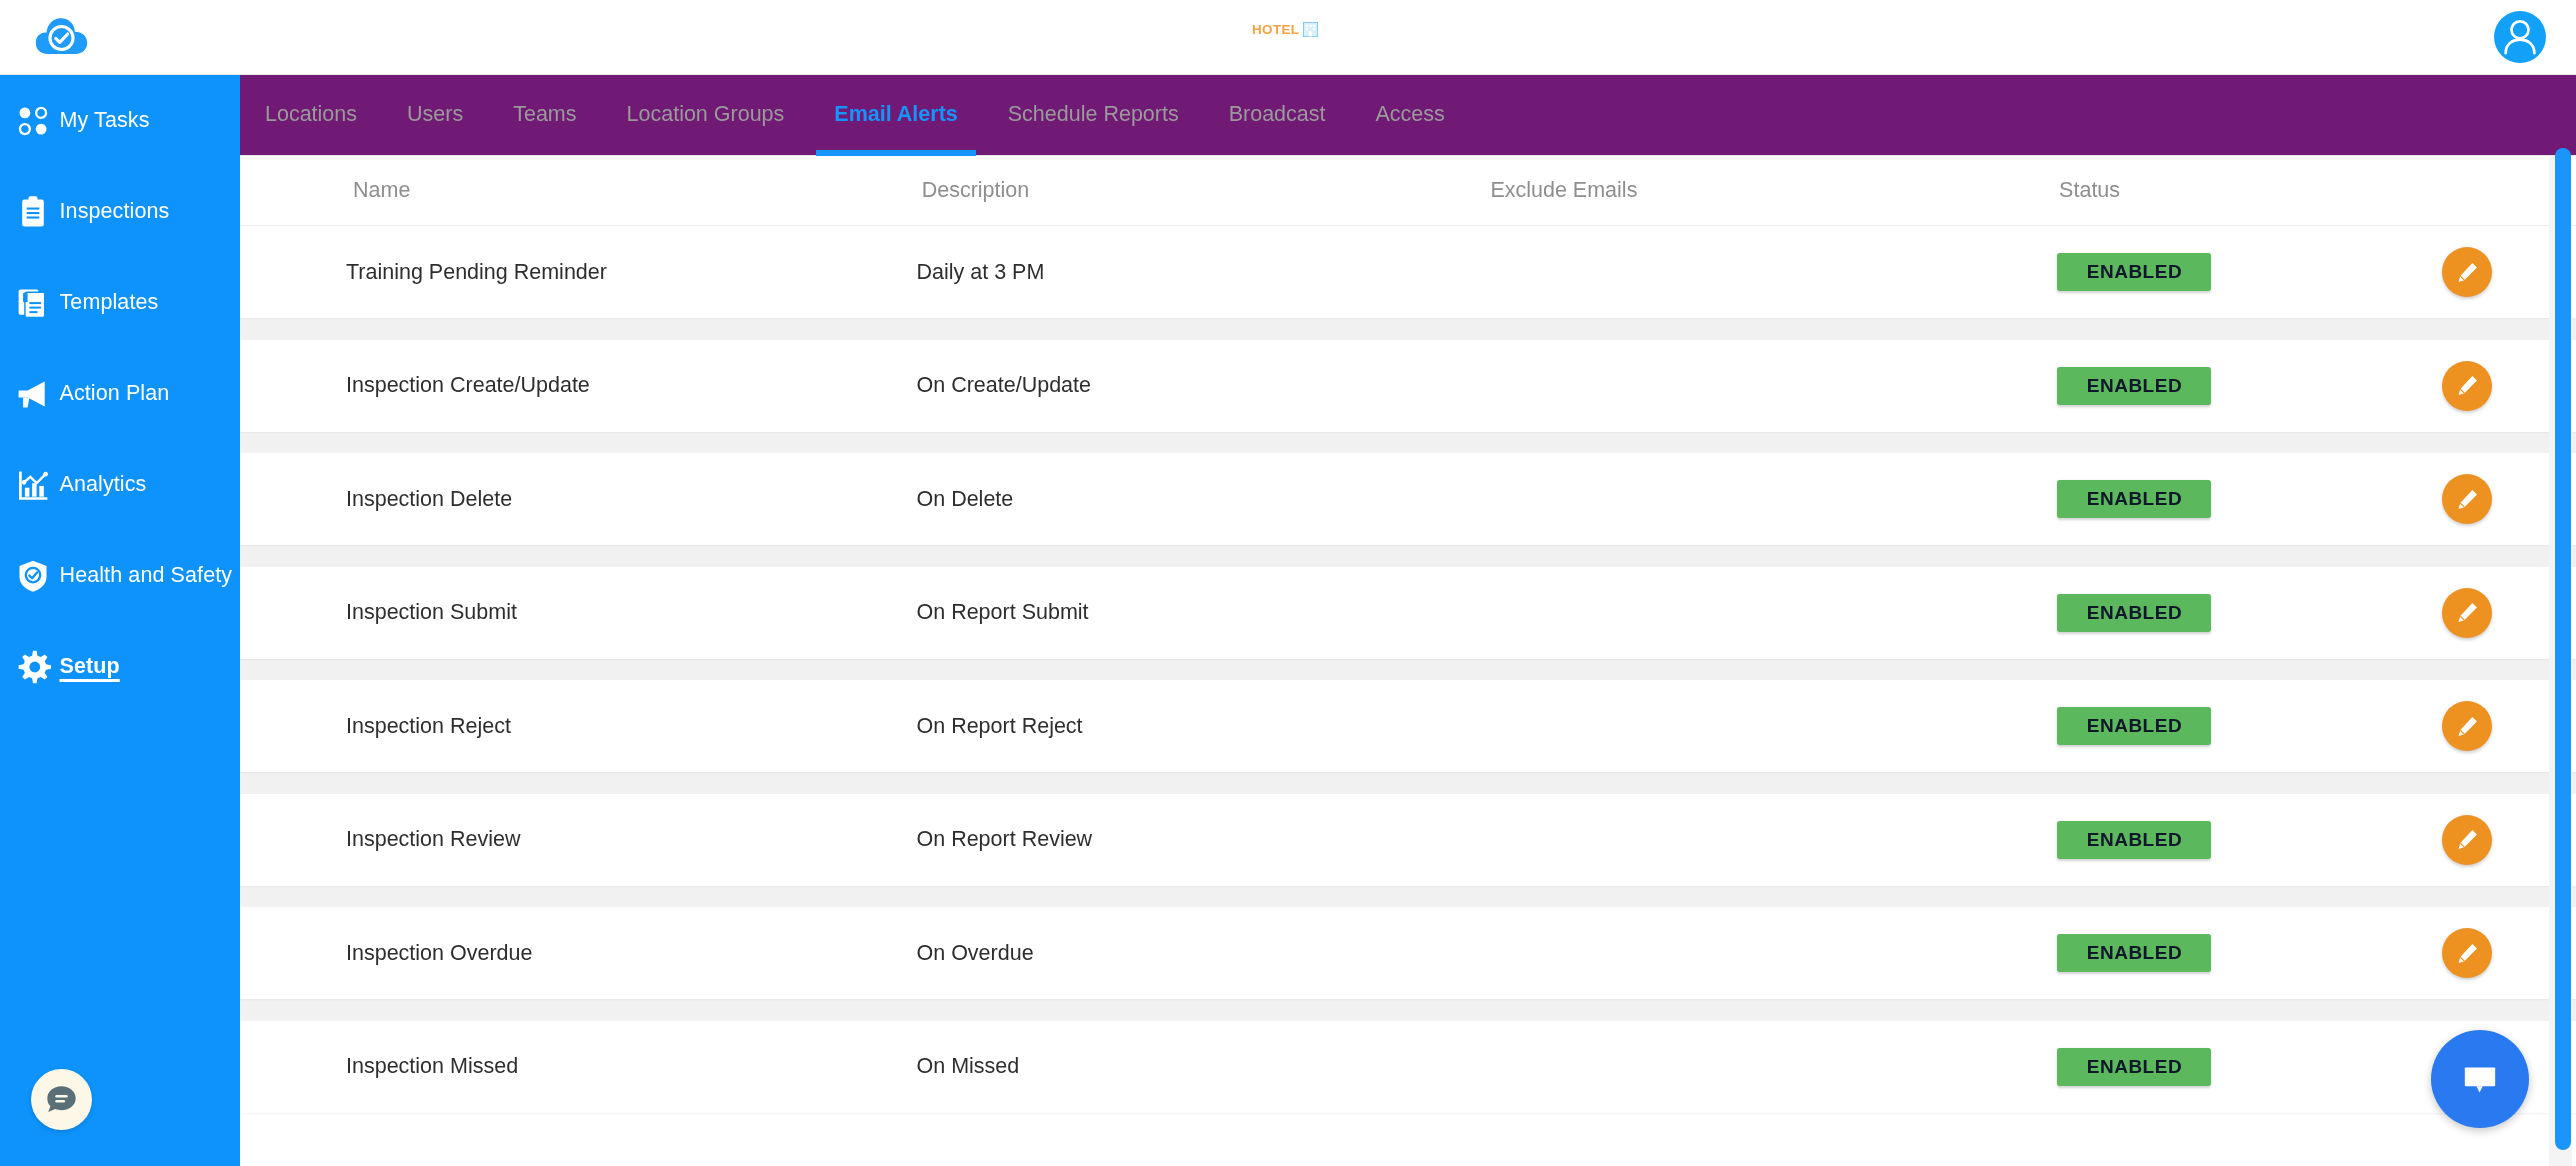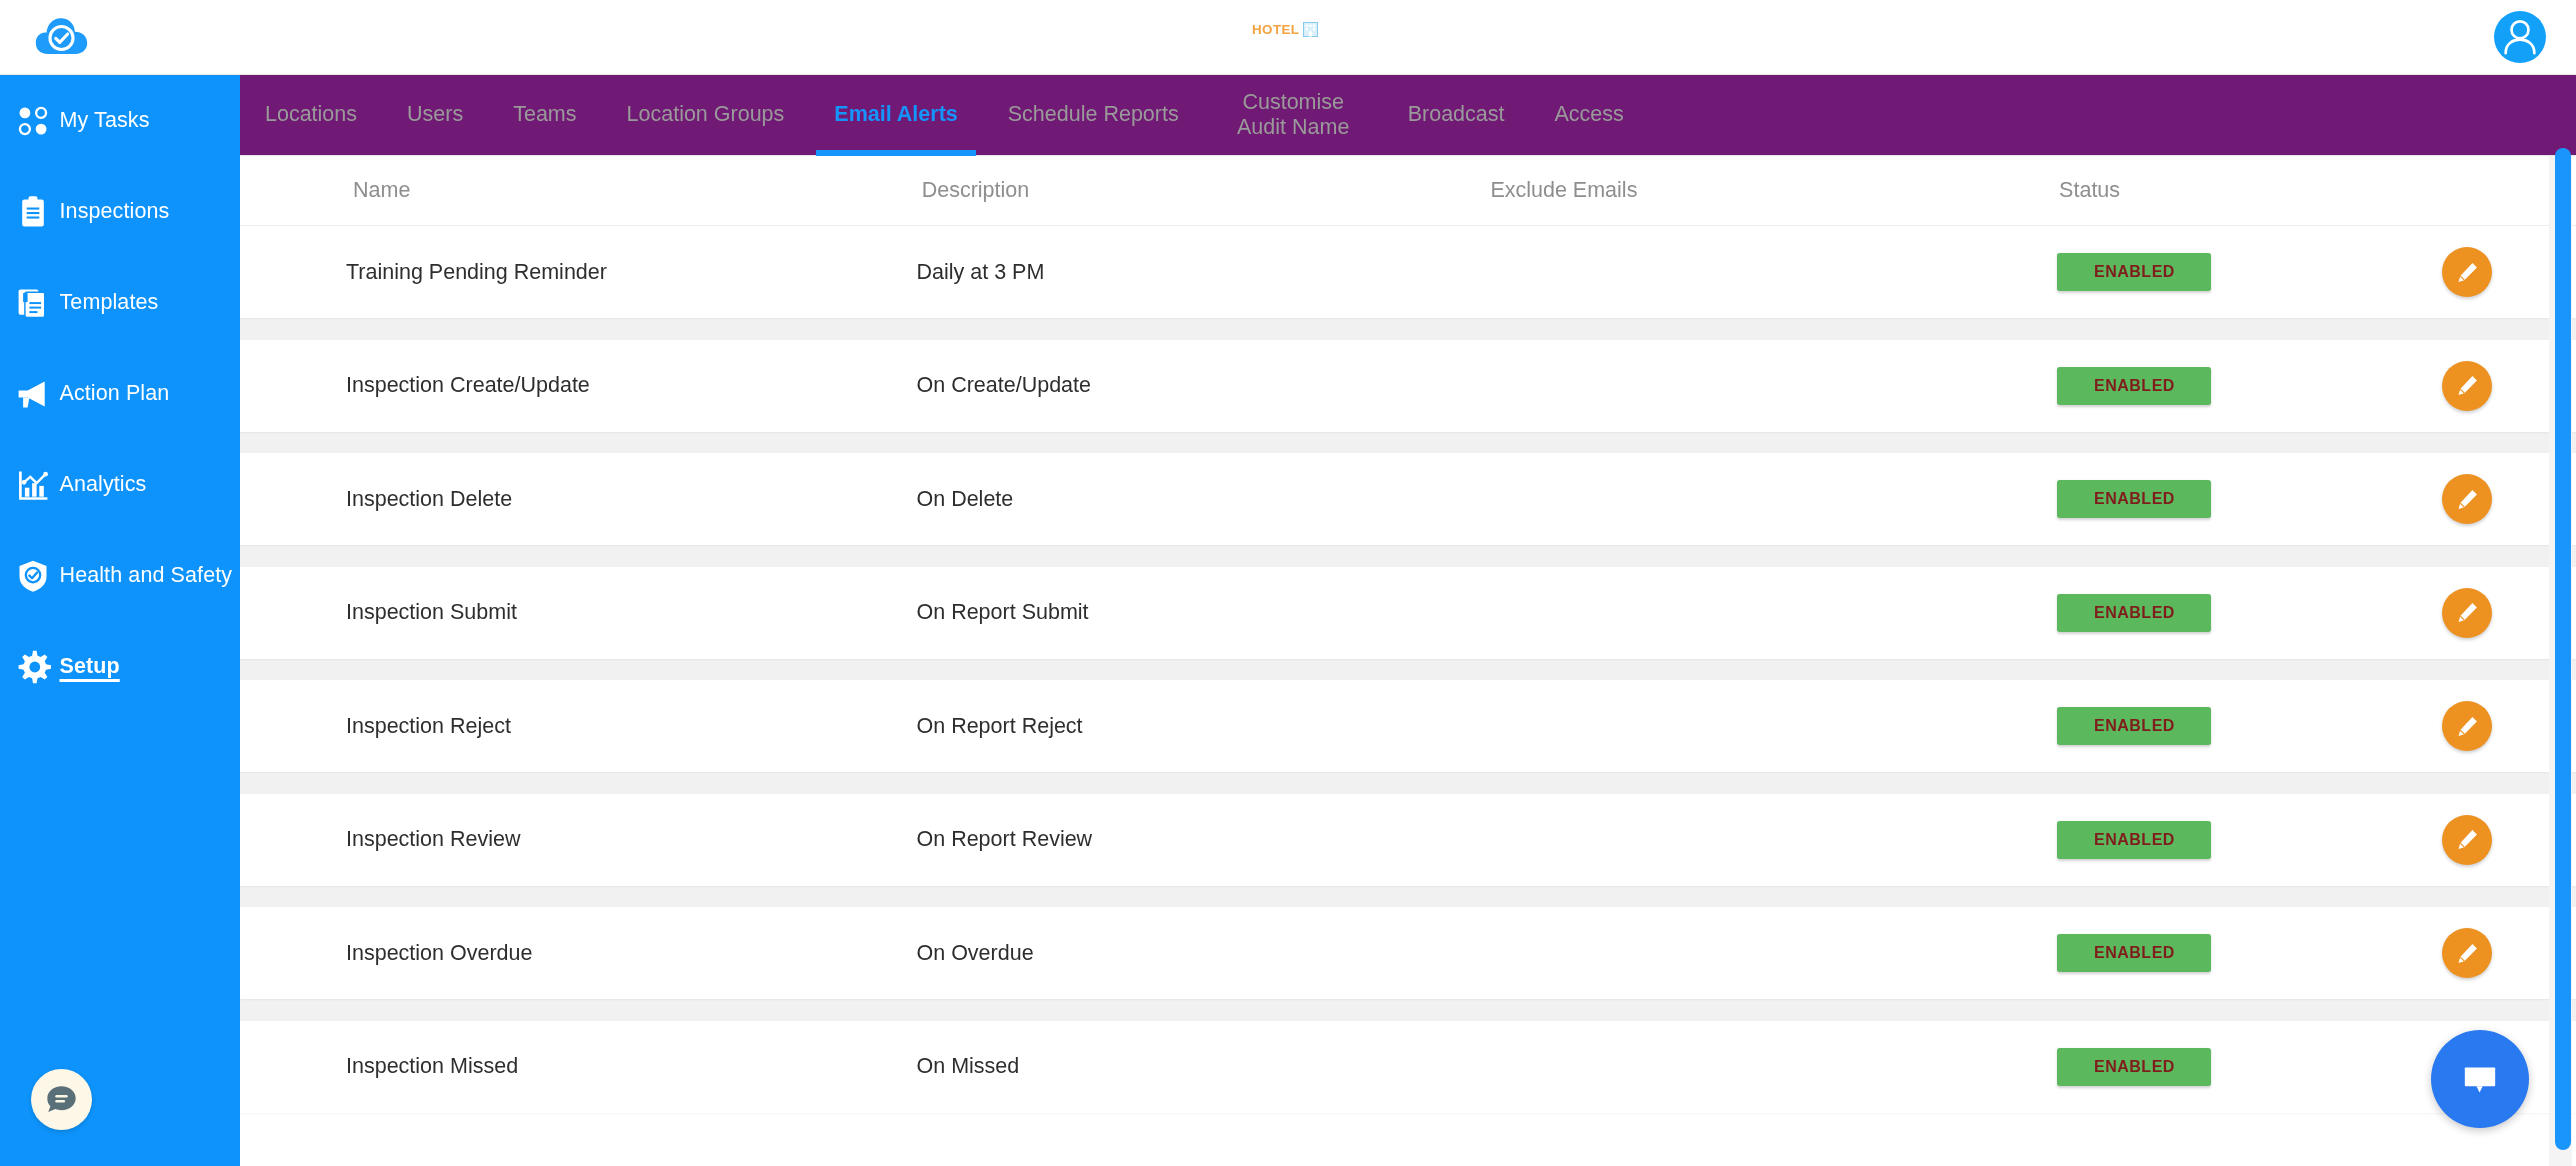--- a/index.html
+++ b/index.html
@@ -134,22 +134,22 @@
     background: #ffffff;
     padding-left: 106px;
     margin-bottom: 21.5px;
     box-shadow: 0 0.9px 1.8px rgba(0,0,0,0.05);
   }
   .cell { font-size: 21.5px; color: #2e2e2e; }
   .badge {
     display: inline-flex; align-items: center; justify-content: center;
     width: 154px; height: 38px;
     background: #5cb85c;
-    color: #7f1d1d;
-    font-size: 16px; font-weight: 700; letter-spacing: 0.5px;
+    color: #0f172a;
+    font-size: 19px; font-weight: 700; letter-spacing: 0.5px;
     border-radius: 2.7px;
     box-shadow: 0 1.8px 2.7px rgba(0,0,0,0.18);
     cursor: pointer;
   }
   .edit-btn {
     width: 50px; height: 50px; border-radius: 50%;
     background: #ed9121;
     display: flex; align-items: center; justify-content: center;
     box-shadow: 0 1.8px 3.6px rgba(0,0,0,0.2);
     cursor: pointer;
@@ -312,21 +312,20 @@
   </div>
 </div>
 
 <div class="tabbar">
   <div class="tab">Locations</div>
   <div class="tab">Users</div>
   <div class="tab">Teams</div>
   <div class="tab">Location Groups</div>
   <div class="tab active">Email Alerts</div>
   <div class="tab">Schedule Reports</div>
-  <div class="tab two-line">Customise Audit Name</div>
   <div class="tab">Broadcast</div>
   <div class="tab">Access</div>
 </div>
 
 <div class="content">
 
   <div class="table-head">
     <div class="th col-name">Name</div>
     <div class="th col-desc">Description</div>
     <div class="th col-excl">Exclude Emails</div>

